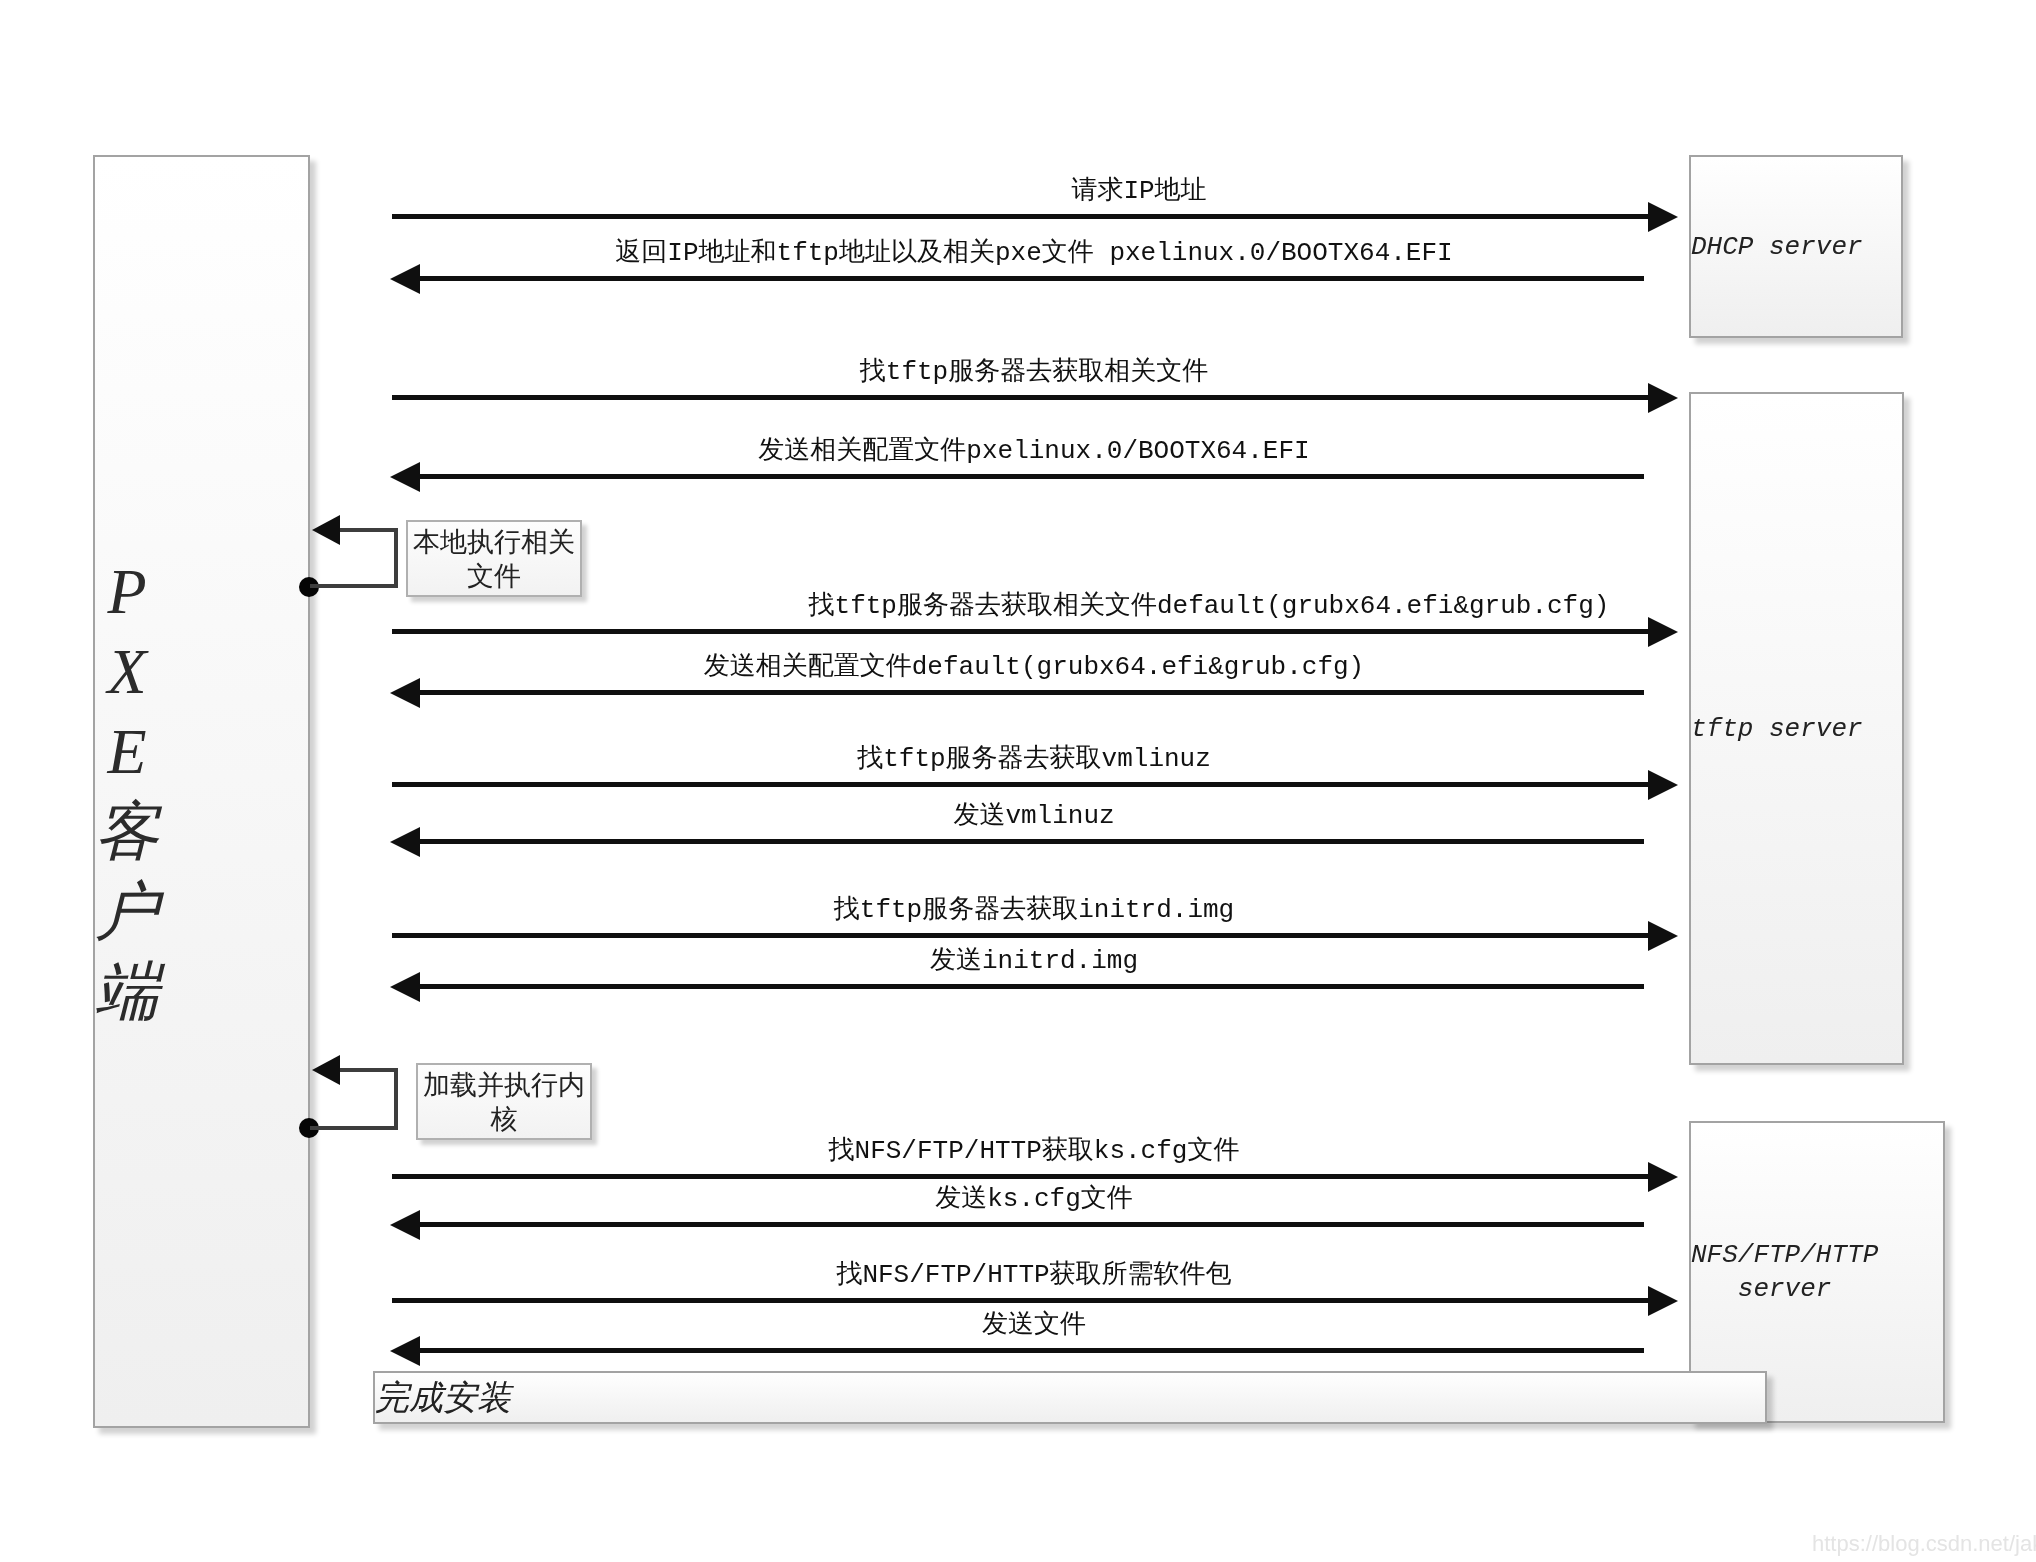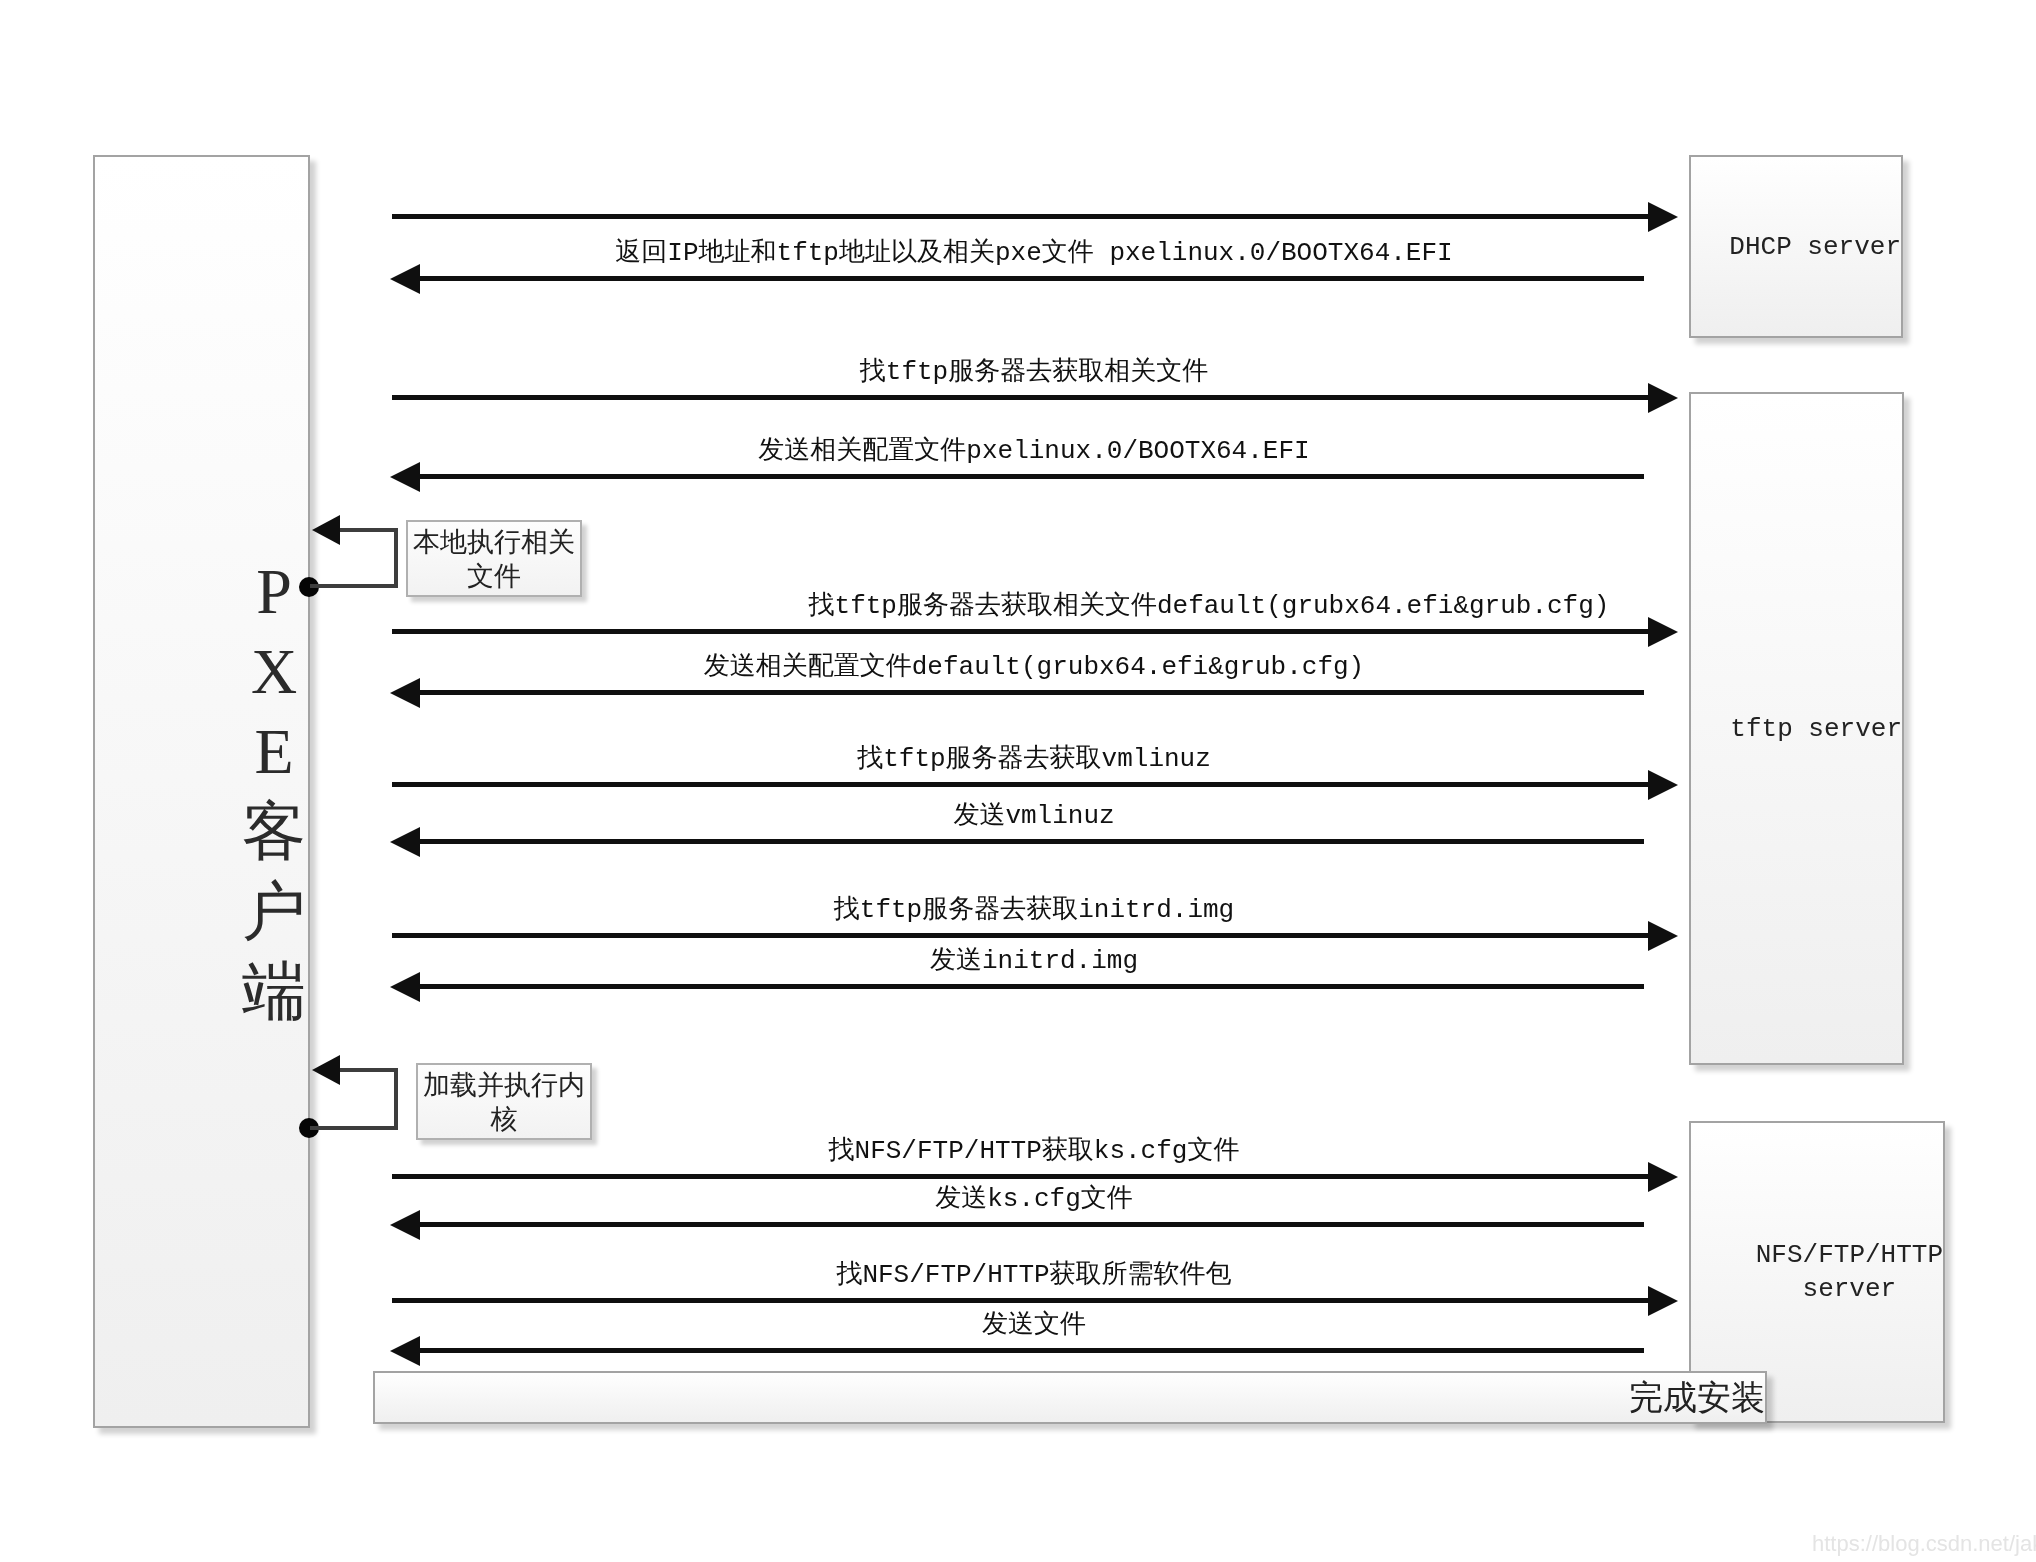--- a/index.html
+++ b/index.html
@@ -6,21 +6,21 @@
   .canvas{
     position:relative;width:2036px;height:1562px;background:#ffffff;overflow:hidden;
     font-family:"Liberation Serif","DejaVu Serif",serif;color:#1a1a1a;
   }
   
   .node{
     position:absolute;box-sizing:border-box;
     background:linear-gradient(180deg,#ffffff 0%,#f6f6f6 55%,#efefef 100%);
     border:2px solid #a3a3a3;
     box-shadow:6px 6px 5px rgba(0,0,0,0.18);
-    display:flex;align-items:center;justify-content:flex-end;text-align:center;
+    display:flex;align-items:center;justify-content:flex-start;text-align:center;font-style:italic;
   }
   .client-box{left:93px;top:155px;width:217px;height:1273px;}
   .client-label{
     font-size:64px;line-height:80px;letter-spacing:2px;white-space:pre-line;
     color:#2b2b2b;
   }
   .server-label{
     font-family:"Liberation Mono","DejaVu Sans Mono",monospace;
     font-size:26px;line-height:34px;white-space:pre-line;color:#222;
   }
@@ -90,20 +90,21 @@
   </div>
   <div class="node tftp-box">
     <div class="server-label">tftp server</div>
   </div>
   <div class="node nfs-box">
     <div class="server-label">NFS/FTP/HTTP
 server</div>
   </div>
 
   <div class="msg right" style="top:174px">
+    <div class="msg-label" style="transform:translateX(105px)">请求IP地址</div>
     <div class="msg-line"></div>
     <div class="head"></div>
   </div>
   <div class="msg left" style="top:236px">
     <div class="msg-label">返回IP地址和tftp地址以及相关pxe文件 pxelinux.0/BOOTX64.EFI</div>
     <div class="msg-line"></div>
     <div class="head"></div>
   </div>
   <div class="msg right" style="top:355px">
     <div class="msg-label">找tftp服务器去获取相关文件</div>

